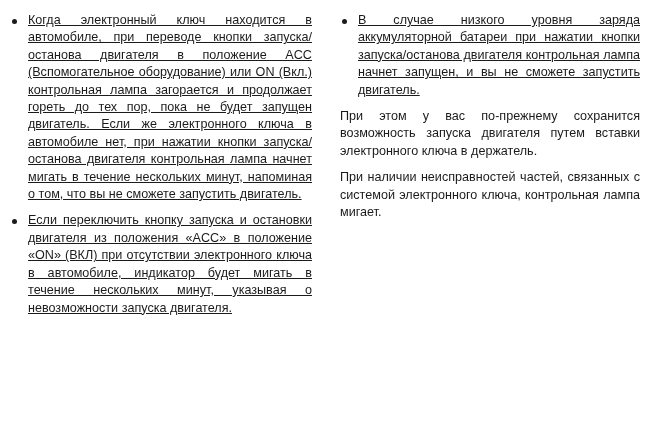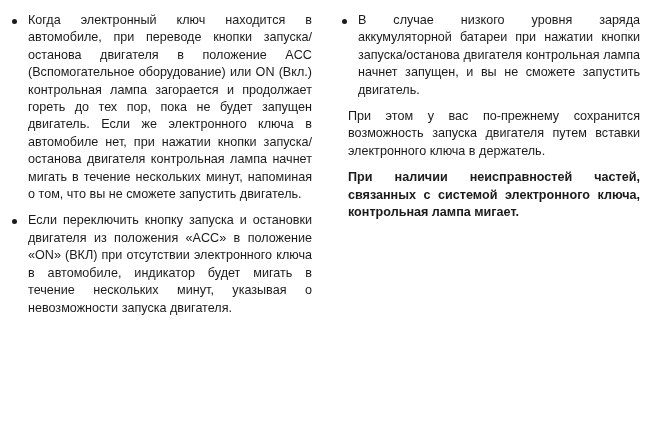--- a/index.html
+++ b/index.html
@@ -57,27 +57,27 @@
   p.para, li.bullet-item p {
     margin: 0 0 9px 0;
     font-size: 12.6px;
     line-height: 17.4px;
     text-align: justify;
     text-justify: inter-word;
     hyphens: none;
   }
   li.bullet-item p:last-child {
     margin-bottom: 0;
+    text-decoration: underline;
   }
   .plain-block p {
-    margin: 0 0 9px 8px;
+    margin: 0 0 9px 0;
   }
   .plain-block p:last-child {
     margin-bottom: 0;
-    font-weight: bold;
   }
   
 </style>
 </head>
 <body>
 
 <div class="page">
 
   <div class="column left">
     <ul class="bullets">

